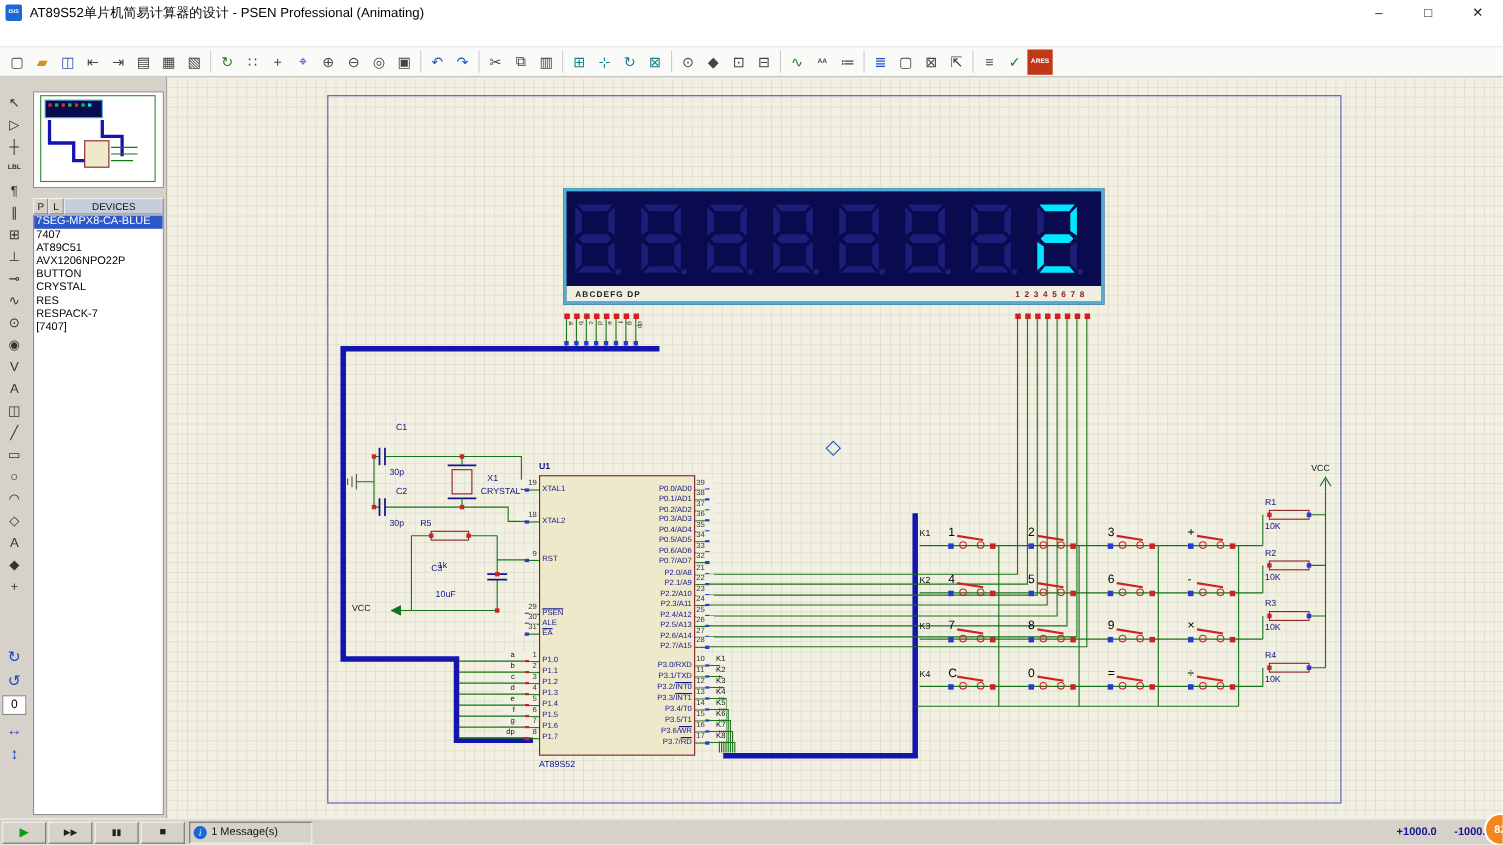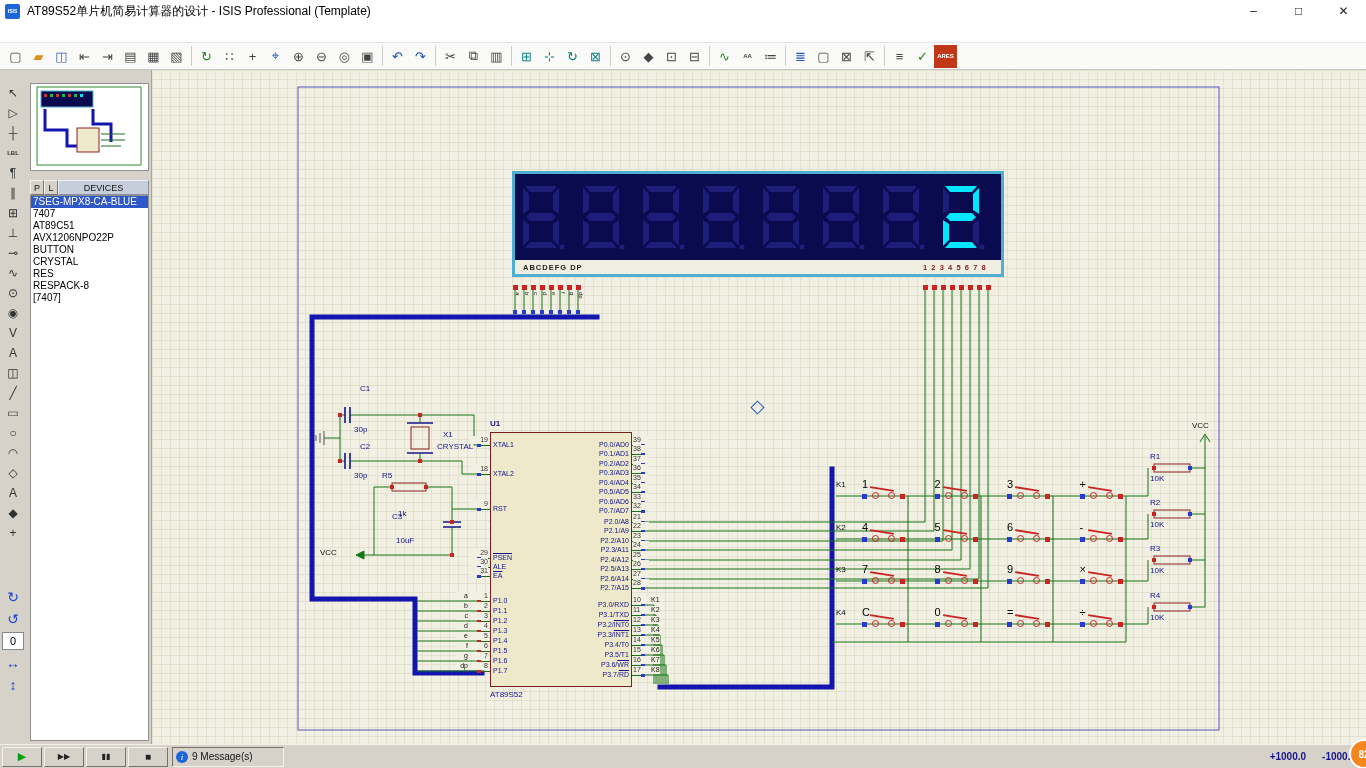--- a/index.html
+++ b/index.html
@@ -72,21 +72,21 @@
 #coords{margin-left:auto;margin-right:10px;display:flex;align-items:center;gap:16px;font-size:10px;color:#14148C;font-weight:bold}
 #badge{position:absolute;left:1349px;top:739px;width:30px;height:30px;border-radius:50%;background:#F5861F;border:2px solid #fff;color:#fff;font-size:10px;font-weight:bold;display:flex;align-items:center;justify-content:center;z-index:50}
 </style>
 </head>
 <body>
 
 <div id="app">
 
   <div id="titlebar">
     <div id="appicon">ISIS</div>
-    <div id="title">AT89S52单片机简易计算器的设计 - ISIS Professional (Template)</div>
+    <div id="title">AT89S52单片机简易计算器的设计 - PSEN Professional (Animating)</div>
     <div id="wincontrols">
       <span class="winbtn">–</span>
       <span class="winbtn">□</span>
       <span class="winbtn">✕</span>
     </div>
   </div>
 
   <div id="toolbar">
       <div class="tbtn">▢</div>
       <div class="tbtn" style="color: rgb(216, 144, 32);">▰</div>
@@ -194,21 +194,21 @@
         <div id="devheader">DEVICES</div>
       </div>
       <div id="device-list">
           <div class="dev-item sel">7SEG-MPX8-CA-BLUE</div>
           <div class="dev-item">7407</div>
           <div class="dev-item">AT89C51</div>
           <div class="dev-item">AVX1206NPO22P</div>
           <div class="dev-item">BUTTON</div>
           <div class="dev-item">CRYSTAL</div>
           <div class="dev-item">RES</div>
-          <div class="dev-item">RESPACK-8</div>
+          <div class="dev-item">RESPACK-7</div>
           <div class="dev-item">[7407]</div>
         </div>
     </div>
   </div>
 
   <div id="canvas">
     <svg id="wire-layer" width="1214" height="674">
       <rect x="146" y="17" width="921" height="643" fill="none" stroke="#5656BE"></rect>
 
       <polyline class="bus" points="445,247 160,247 160,529 263,529 263,603 330,603"></polyline>
@@ -727,21 +727,21 @@
       <div class="slabel" style="left: 998px; top: 543px;">10K</div>
     </div>
 
   <div id="statusbar">
     <button class="simbtn" id="btn-play">▶</button>
     <button class="simbtn">▶▶</button>
     <button class="simbtn">▮▮</button>
     <button class="simbtn" id="btn-stop">■</button>
     <div id="msgpanel">
       <span id="msgicon">i</span>
-      <span>9 Message(s)</span>
+      <span>1 Message(s)</span>
     </div>
     <div id="coords">
       <span>+1000.0</span>
       <span>-1000.0</span>
     </div>
   </div>
 
   <div id="badge">82</div>
 </div>
 

